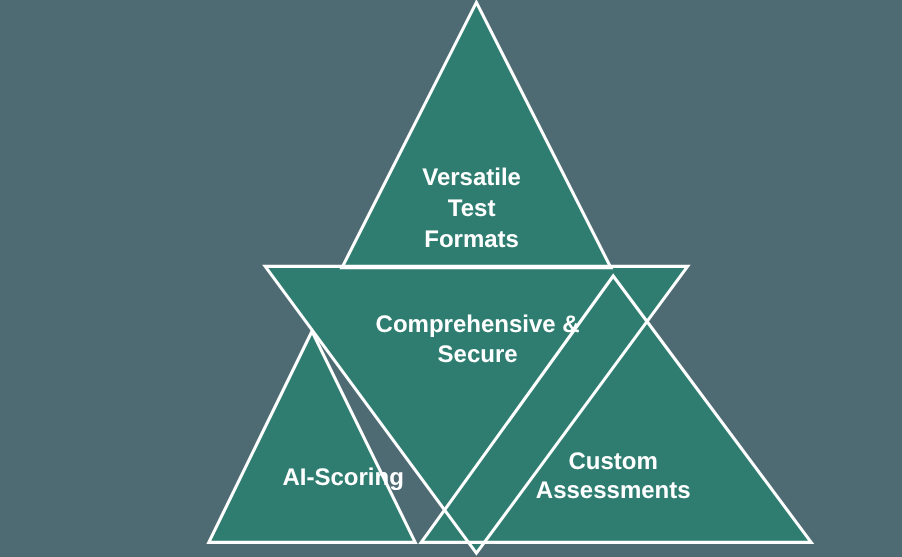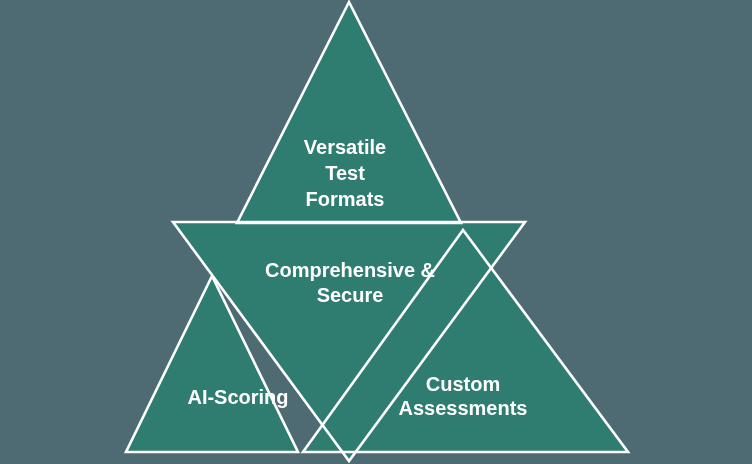--- a/index.html
+++ b/index.html
@@ -7,20 +7,21 @@
     padding: 0;
     width: 752px;
     height: 464px;
     overflow: hidden;
     background: #4e6a72;
   }
   .stage {
     position: relative;
     width: 632px;
     height: 464px;
+    padding-left: 48px;
   }
   svg { display: block; }
   .label {
     font-family: "Liberation Sans", sans-serif;
     font-weight: bold;
     font-size: 20px;
     text-anchor: middle;
     letter-spacing: 0px;
   }
 </style>

